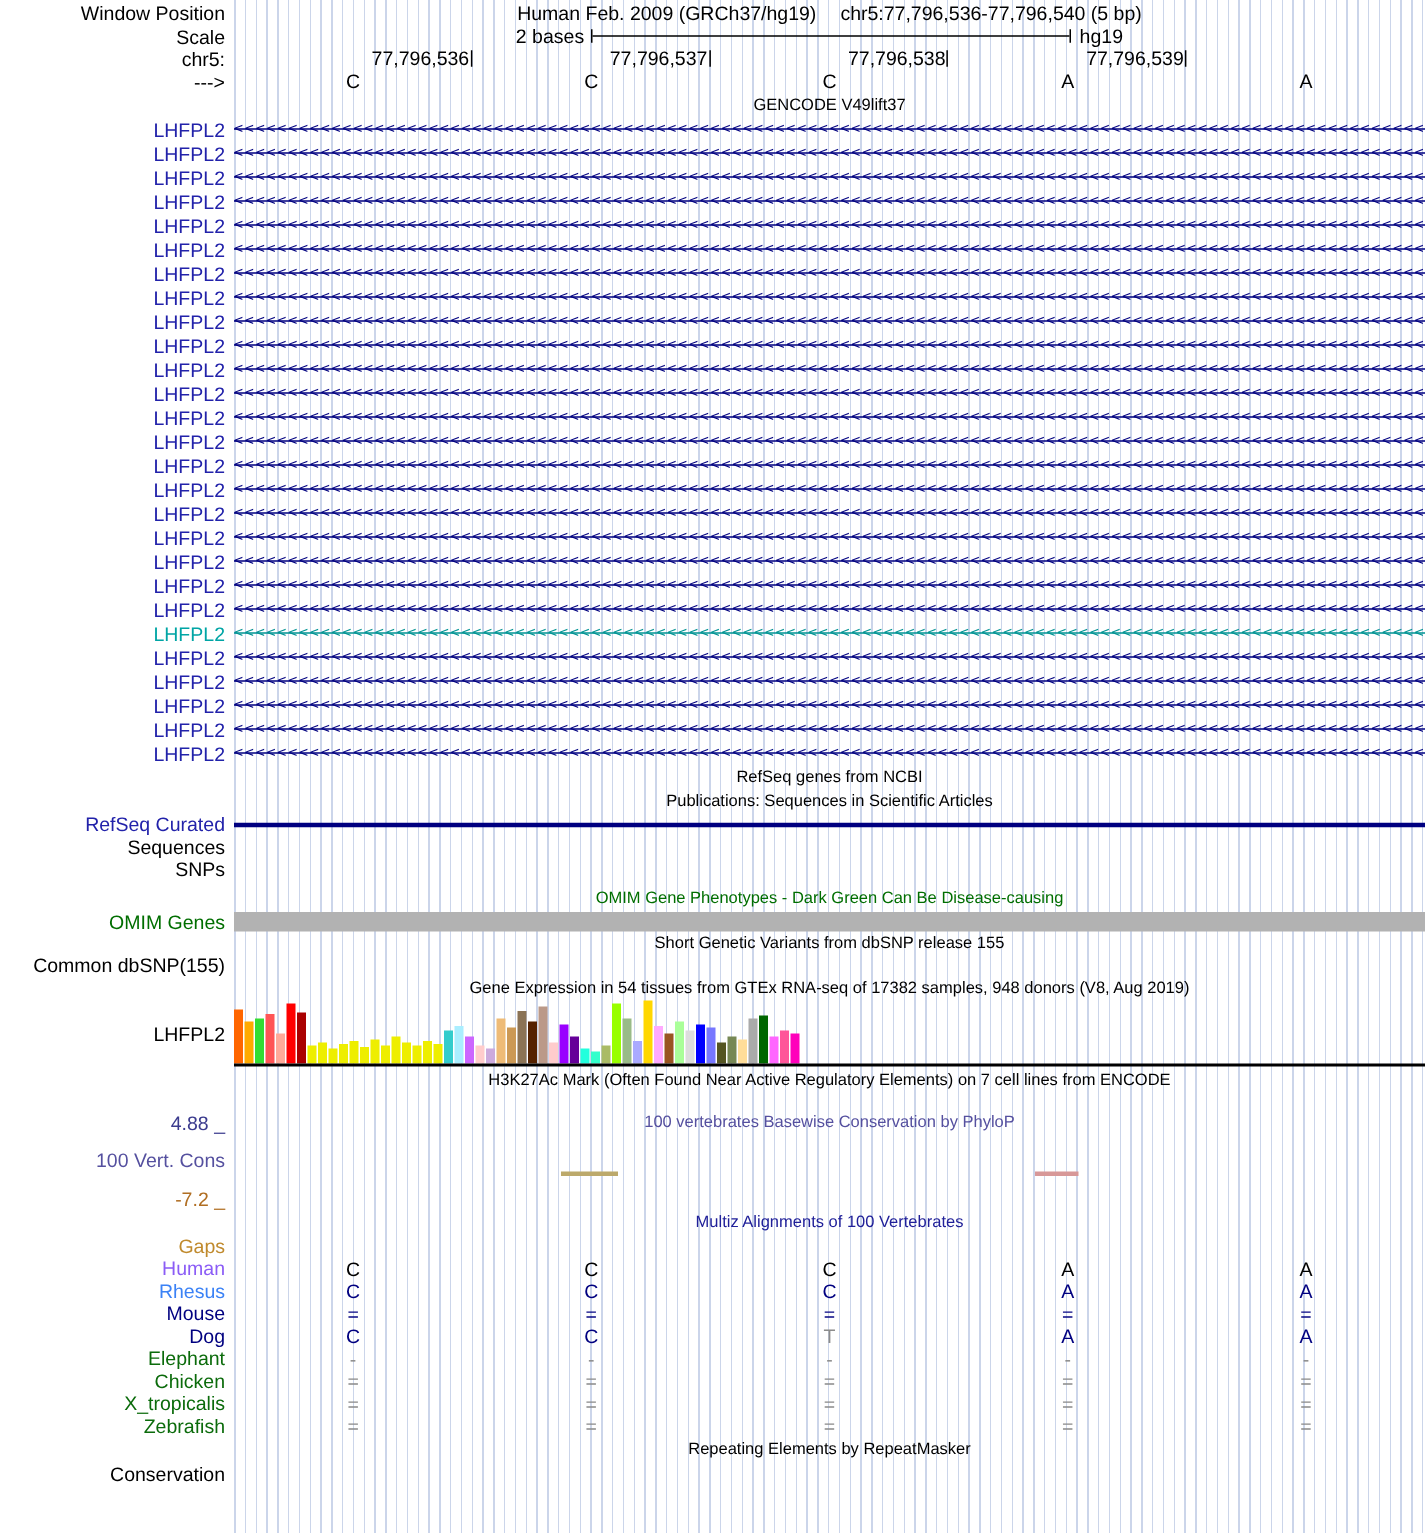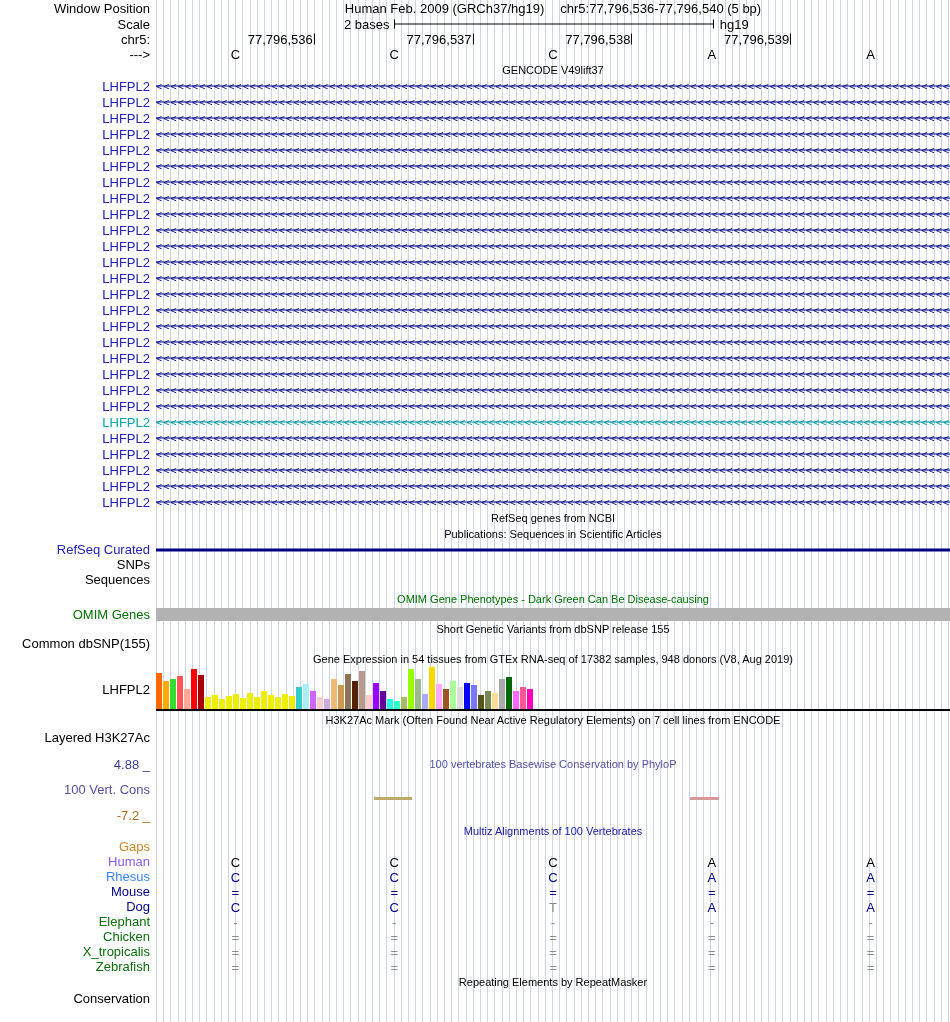--- a/index.html
+++ b/index.html
@@ -270,25 +270,25 @@
         </div>
     </div>
 
     <div class="row h15">
       <div class="lbl c-blue">RefSeq Curated</div>
       <div class="trk">
           <div class="refline"></div>
         </div>
     </div>
     <div class="row h15">
+      <div class="lbl">Sequences</div>
+      <div class="trk"></div>
+    </div>
+    <div class="row h15">
       <div class="lbl">SNPs</div>
-      <div class="trk"></div>
-    </div>
-    <div class="row h15">
-      <div class="lbl">Sequences</div>
       <div class="trk"></div>
     </div>
     <div class="row h4"></div>
 
     <div class="row h16 title">
       <div class="lbl"></div>
       <div class="trk">
           <span class="ttl c-green">OMIM Gene Phenotypes - Dark Green Can Be Disease-causing</span>
         </div>
     </div>
@@ -378,24 +378,20 @@
         <div class="baseline"></div>
       </div>
     </div>
 
     <div class="row h18 title">
       <div class="lbl"></div>
       <div class="trk">
           <span class="ttl">H3K27Ac Mark (Often Found Near Active Regulatory Elements) on 7 cell lines from ENCODE</span>
         </div>
     </div>
-    <div class="row h16">
-      <div class="lbl">Layered H3K27Ac</div>
-      <div class="trk"></div>
-    </div>
     <div class="row h12"></div>
 
     <div class="row h14">
       <div class="lbl c-max">4.88 _</div>
       <div class="trk title" style="display:flex;align-items:center;justify-content:center;">
           <span class="ttl c-purple">100 vertebrates Basewise Conservation by PhyloP</span>
         </div>
     </div>
     <div class="row h36">
       <div class="lbl c-purple">100 Vert. Cons</div>

